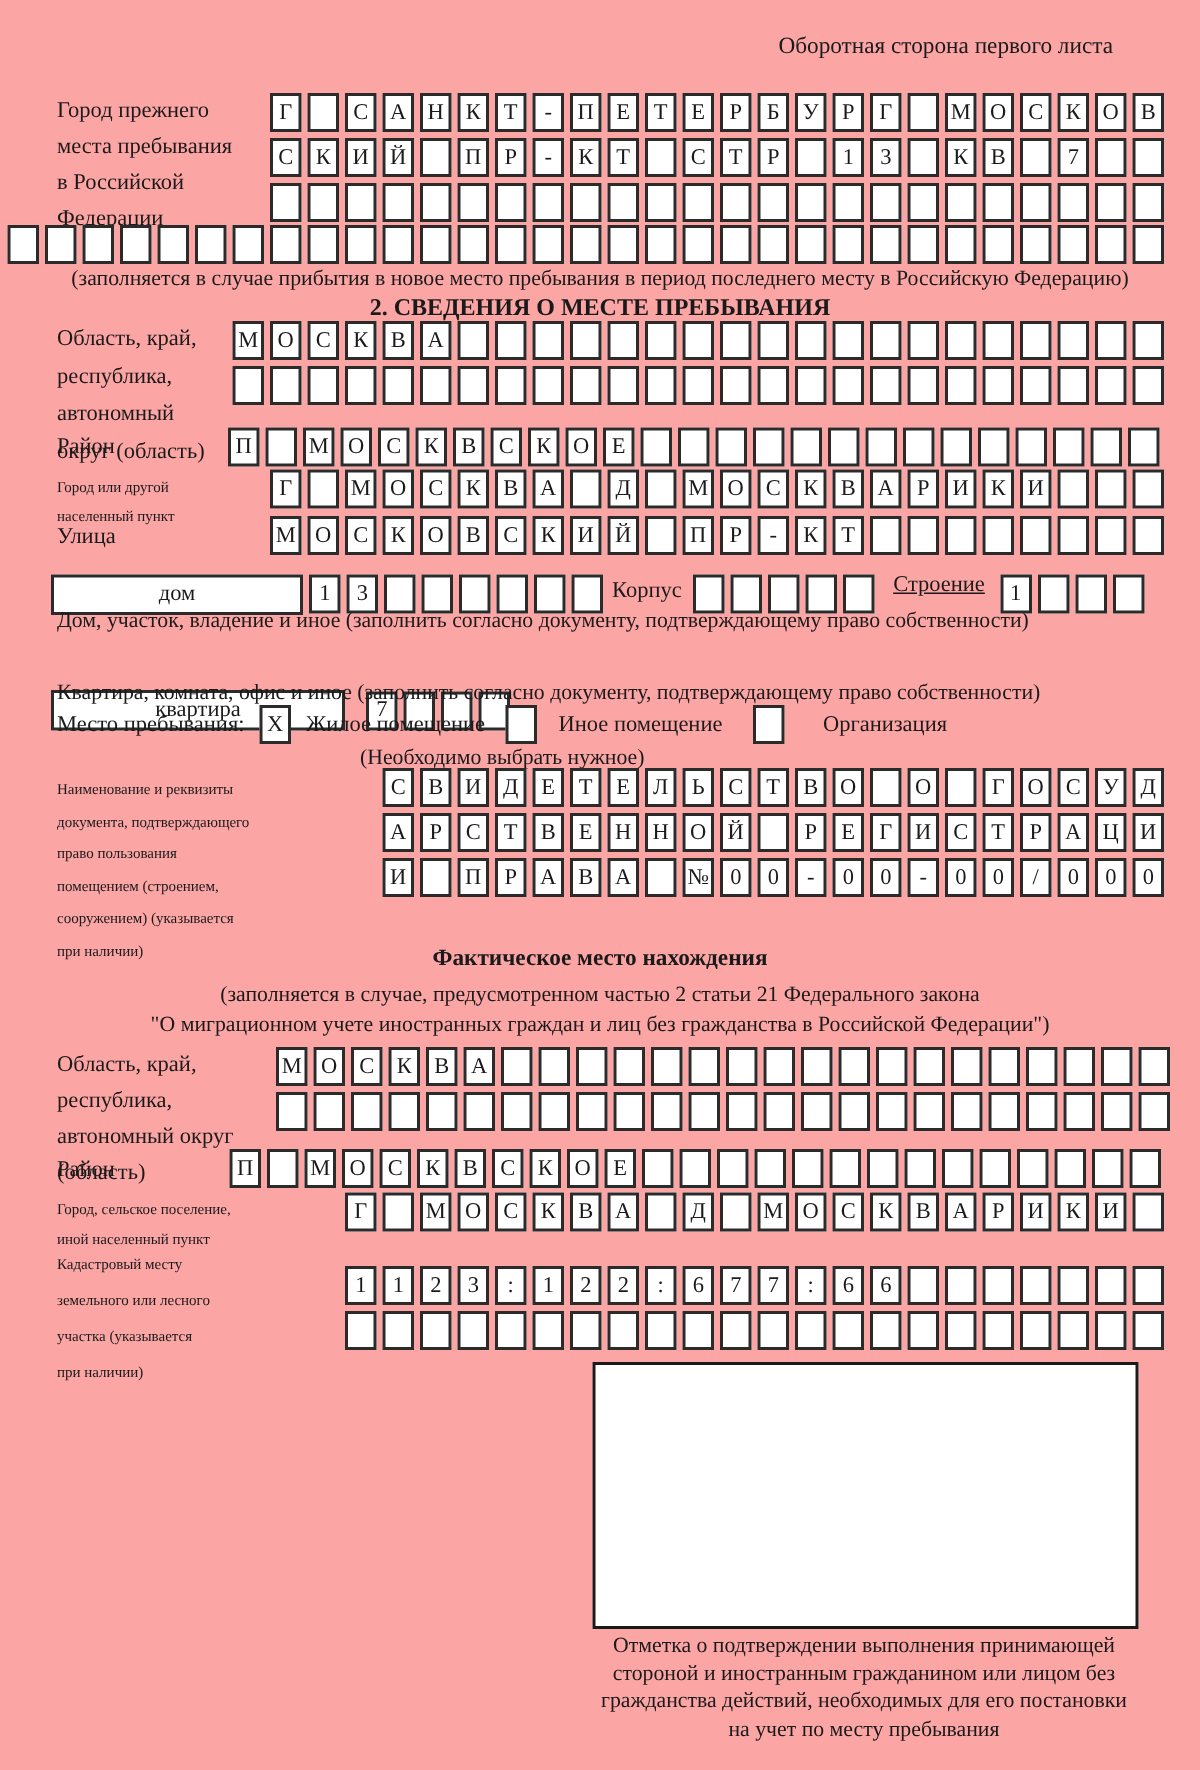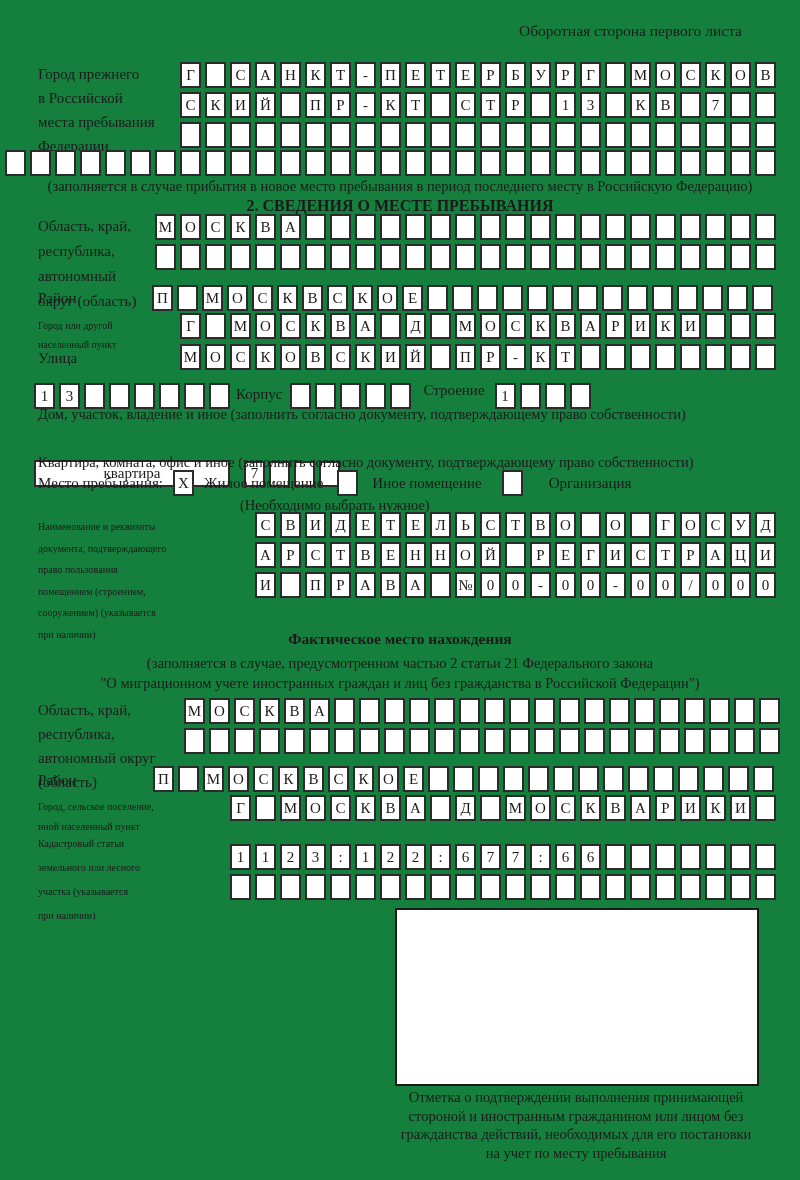--- a/index.html
+++ b/index.html
@@ -1,16 +1,16 @@
 <!DOCTYPE html>
 <html><head>
 <meta charset="utf-8">
 <style>
   html,body{margin:0;padding:0;background:#fff;}
-  .page{position:relative;width:800px;height:1180px;background:#15803d;
+  .page{position:relative;width:800px;height:1180px;background:#fca5a5;
         font-family:"Liberation Serif",serif;color:#1a1a1a;overflow:hidden;}
   .abs{position:absolute;}
   .grid-row{display:flex;}
   .cbox{flex:none;width:21px;height:26px;border:2px solid #2b2b2b;margin-right:4px;
         display:flex;align-items:center;justify-content:center;
         font-size:15px;font-weight:400;box-sizing:border-box;background:#fff;}
   .labelbox{flex:none;border:2px solid #2b2b2b;height:27px;display:flex;align-items:center;
         justify-content:center;font-size:15px;box-sizing:border-box;background:#fff;}
   .lbl{font-size:15px;line-height:24px;}
   .lbl-t{font-size:10px;line-height:19px;}
@@ -22,22 +22,22 @@
 </style>
 </head>
 <body>
 
 <div class="page">
 
   <div class="abs note" style="top:22px;right:58px;font-size:15.5px;">Оборотная сторона первого листа</div>
 
   <div class="abs lbl" style="left:38px;top:62px;width:160px;">
       <div>Город прежнего</div>
+      <div>места пребывания</div>
       <div>в Российской</div>
-      <div>места пребывания</div>
       <div>Федерации</div>
     </div>
   <div class="abs grid-row" style="left:180px;top:62px;">
       <span class="cbox">Г</span>
       <span class="cbox"></span>
       <span class="cbox">С</span>
       <span class="cbox">А</span>
       <span class="cbox">Н</span>
       <span class="cbox">К</span>
       <span class="cbox">Т</span>
@@ -291,39 +291,40 @@
       <span class="cbox"></span>
       <span class="cbox"></span>
       <span class="cbox"></span>
       <span class="cbox"></span>
       <span class="cbox"></span>
       <span class="cbox"></span>
       <span class="cbox"></span>
     </div>
 
   <div class="abs grid-row" style="left:34px;top:377px;align-items:center;">
+    <div class="labelbox" style="width:168px;margin-right:4px;">дом</div>
     <div class="grid-row">
         <span class="cbox">1</span>
         <span class="cbox">3</span>
         <span class="cbox"></span>
         <span class="cbox"></span>
         <span class="cbox"></span>
         <span class="cbox"></span>
         <span class="cbox"></span>
         <span class="cbox"></span>
       </div>
     <div class="inline-lbl" style="margin:0 8px 4px 2px;">Корпус</div>
     <div class="grid-row">
         <span class="cbox"></span>
         <span class="cbox"></span>
         <span class="cbox"></span>
         <span class="cbox"></span>
         <span class="cbox"></span>
       </div>
-    <div class="inline-lbl" style="margin:0 10px 12px 8px;">Строение</div>
+    <div class="inline-lbl" style="margin:0 10px 12px 8px;text-decoration:underline;">Строение</div>
     <div class="grid-row">
         <span class="cbox">1</span>
         <span class="cbox"></span>
         <span class="cbox"></span>
         <span class="cbox"></span>
       </div>
   </div>
   <div class="abs note" style="left:38px;top:406px;">Дом, участок, владение и иное (заполнить согласно документу, подтверждающему право собственности)</div>
 
   <div class="abs grid-row" style="left:34px;top:424px;align-items:center;margin-top:36px;">
@@ -547,21 +548,21 @@
       <span class="cbox">В</span>
       <span class="cbox">А</span>
       <span class="cbox">Р</span>
       <span class="cbox">И</span>
       <span class="cbox">К</span>
       <span class="cbox">И</span>
       <span class="cbox"></span>
     </div>
 
   <div class="abs lbl-t" style="left:38px;top:832px;width:190px;line-height:24px;">
-      <div>Кадастровый статьи</div>
+      <div>Кадастровый месту</div>
       <div>земельного или лесного</div>
       <div>участка (указывается</div>
       <div>при наличии)</div>
     </div>
   <div class="abs grid-row" style="left:230px;top:844px;">
       <span class="cbox">1</span>
       <span class="cbox">1</span>
       <span class="cbox">2</span>
       <span class="cbox">3</span>
       <span class="cbox">:</span>

